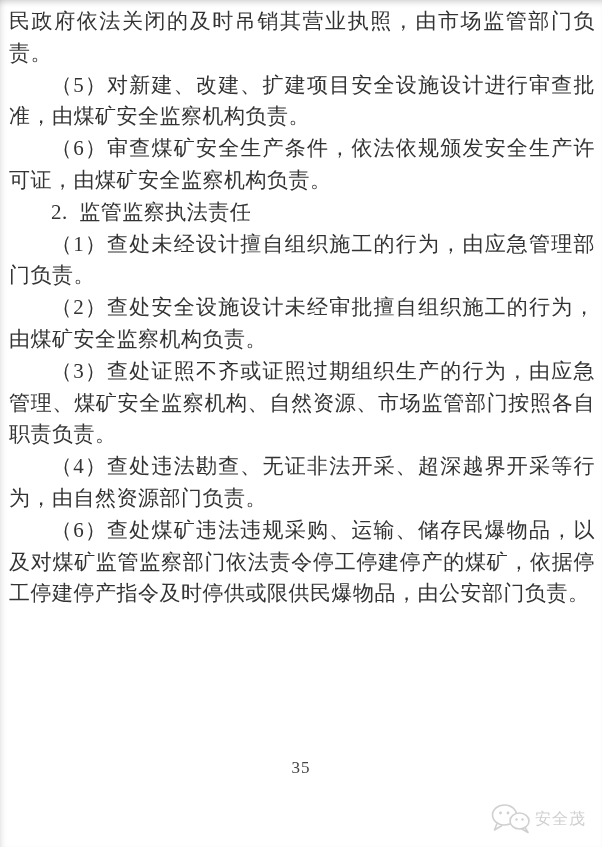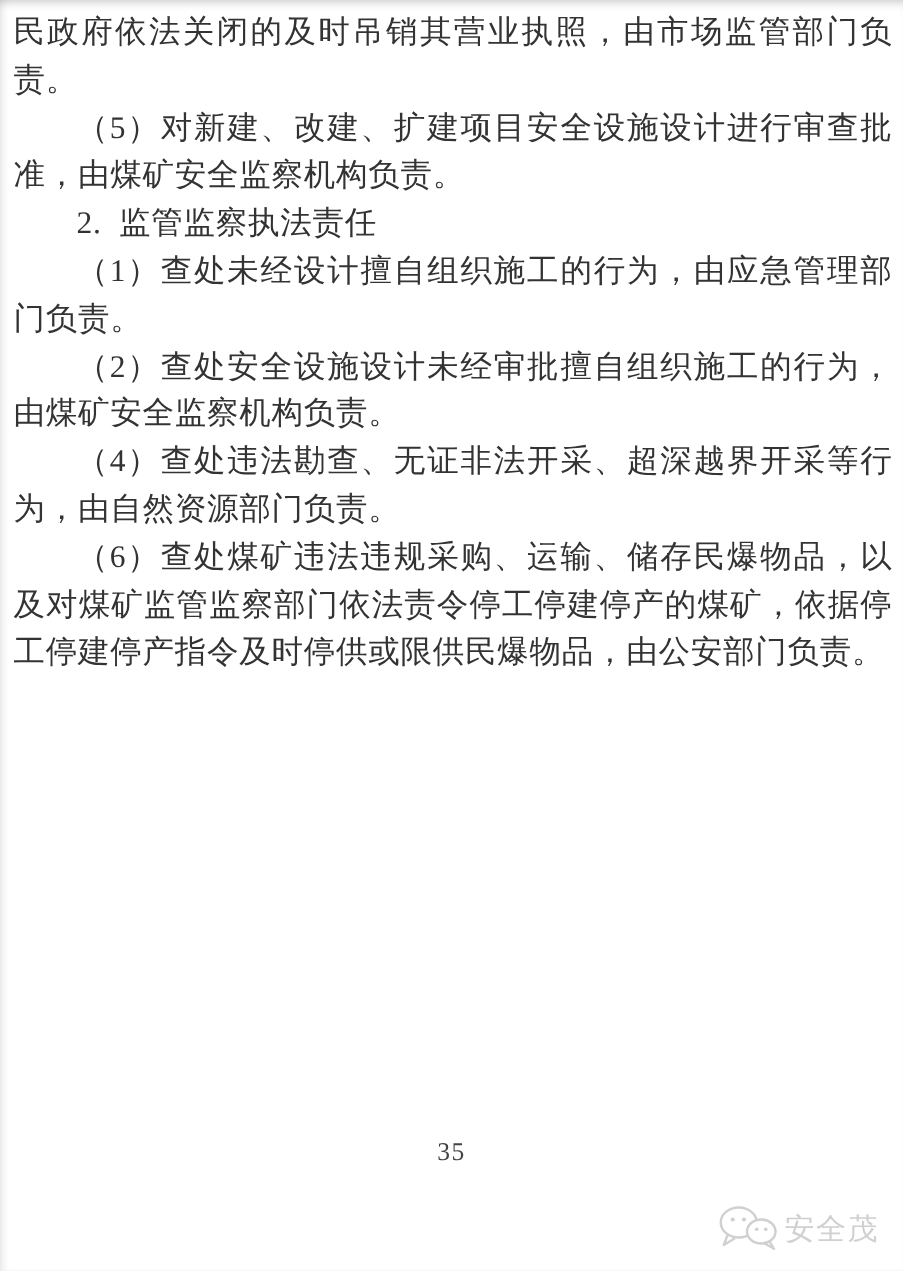--- a/index.html
+++ b/index.html
@@ -59,37 +59,39 @@
     align-items: center;
     gap: 4px;
     opacity: 0.85;
   }
   .wm-icon {
     display: inline-flex;
     width: 40px;
     height: 32px;
   }
   .wm-text {
-    font-size: 20px;
+    font-size: 16px;
     color: #c8c8c8;
     font-family: "Liberation Sans", "DejaVu Sans", sans-serif;
     letter-spacing: 1px;
   }
 </style>
 </head>
 <body>
 
 <div class="sheet">
 
   <div class="content">
     <p class="para continuation">民政府依法关闭的及时吊销其营业执照，由市场监管部门负责。</p>
     <p class="para">（5）对新建、改建、扩建项目安全设施设计进行审查批准，由煤矿安全监察机构负责。</p>
+    <p class="para">（6）审查煤矿安全生产条件，依法依规颁发安全生产许可证，由煤矿安全监察机构负责。</p>
     <p class="para heading">2.  监管监察执法责任</p>
     <p class="para">（1）查处未经设计擅自组织施工的行为，由应急管理部门负责。</p>
     <p class="para">（2）查处安全设施设计未经审批擅自组织施工的行为，由煤矿安全监察机构负责。</p>
+    <p class="para">（3）查处证照不齐或证照过期组织生产的行为，由应急管理、煤矿安全监察机构、自然资源、市场监管部门按照各自职责负责。</p>
     <p class="para">（4）查处违法勘查、无证非法开采、超深越界开采等行为，由自然资源部门负责。</p>
     <p class="para">（6）查处煤矿违法违规采购、运输、储存民爆物品，以及对煤矿监管监察部门依法责令停工停建停产的煤矿，依据停工停建停产指令及时停供或限供民爆物品，由公安部门负责。</p>
   </div>
 
   <div class="page-number">35</div>
 
   <div class="watermark">
     <span class="wm-icon">
       <svg viewBox="0 0 40 32" width="40" height="32" xmlns="http://www.w3.org/2000/svg">
 

